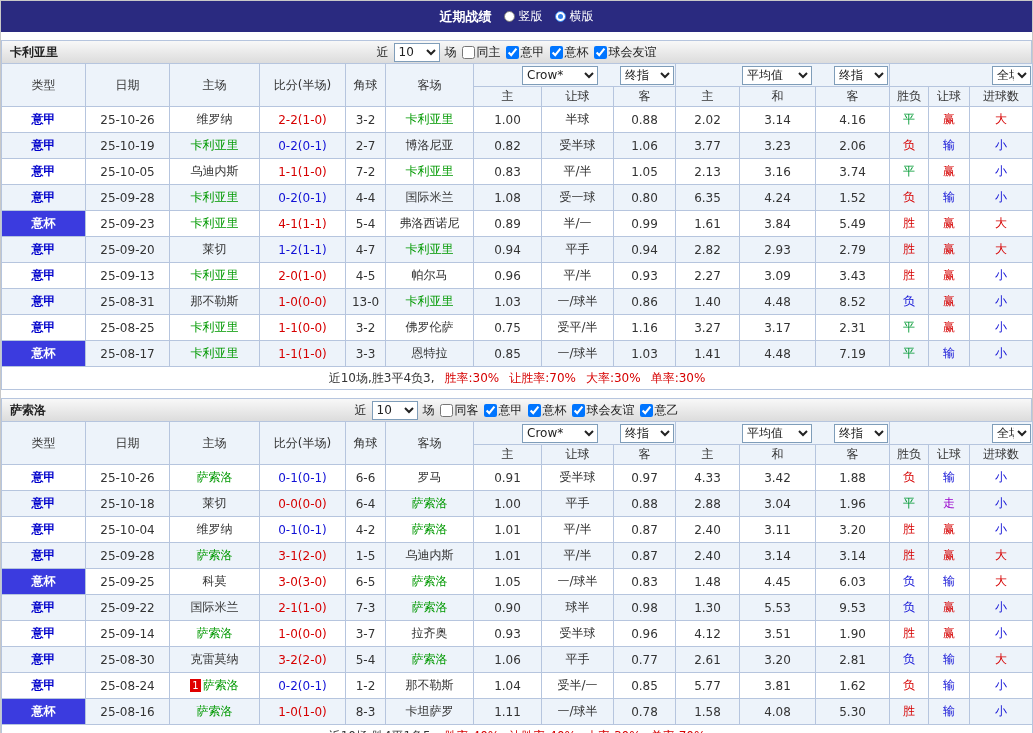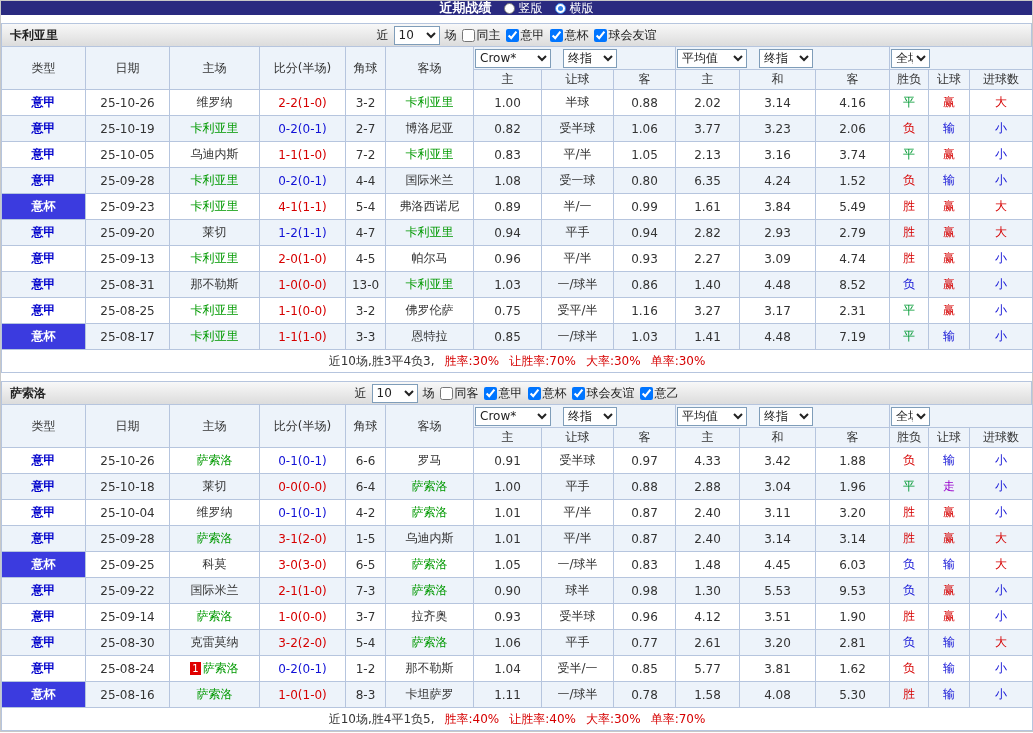--- a/index.html
+++ b/index.html
@@ -1,21 +1,21 @@
 <!DOCTYPE html>
 <html><head>
 <meta charset="utf-8">
 <style>
   * { margin:0; padding:0; box-sizing:border-box; }
   html,body { background:#fff; }
   body { font-family:"DejaVu Sans","Liberation Sans",sans-serif; font-size:12px; color:#333; width:1033px; }
   .page { width:1033px; border:1px solid #c8c8c8; background:#fff; }
 
   
-  .topbar { height:14px; background:#2a2a80; display:flex; align-items:center; justify-content:center; gap:12px; color:#fff; }
+  .topbar { height:31px; background:#2a2a80; display:flex; align-items:center; justify-content:center; gap:12px; color:#fff; }
   .topbar-title { font-weight:bold; font-size:13px; }
   .radio-opt { display:flex; align-items:center; gap:4px; cursor:pointer; font-size:12px; color:#fff; }
   .radio { width:11px; height:11px; border-radius:50%; background:#fff; border:1px solid #777; position:relative; display:inline-block; }
   .radio.sel { border-color:#2f7fe8; }
   .radio.sel::after { content:""; position:absolute; left:2px; top:2px; width:5px; height:5px; border-radius:50%; background:#2f7fe8; }
 
   
   .block { margin-top:8px; }
   .teambar { height:23px; background:linear-gradient(#f8f8f8,#dcdcdc); border:1px solid #b6c5de; border-bottom:none; display:flex; align-items:center; position:relative; }
   .teamname { font-weight:bold; position:absolute; left:8px; color:#222; }
@@ -26,21 +26,21 @@
   select { font-family:"DejaVu Sans","Liberation Sans",sans-serif; font-size:12px; height:19px; border:1px solid #7f9db9; background:#fff; color:#222; }
   .w44{width:46px} .w74{width:76px} .w52{width:54px} .w72{width:70px} .w56{width:39px}
 
   
   table { border-collapse:collapse; table-layout:fixed; width:1031px; }
   th,td { border:1px solid #b6c5de; text-align:center; overflow:hidden; white-space:nowrap; font-weight:normal; }
   thead th { background:#edf3fa; color:#333; }
   .selrow th { height:23px; }
   .subrow th { height:20px; }
   .selcell { padding:1px; }
-  .selcell .wrap { display:flex; justify-content:flex-start; gap:12px; }
+  .selcell .wrap { display:flex; justify-content:flex-end; gap:22px; }
   tbody td { height:26px; }
   tbody tr:nth-child(even) { background:#edf3fa; }
   tfoot td { height:23px; background:#fff; }
 
   .lg { color:#0000cc; font-weight:bold; }
   td.cup { background:#3b3bdf; color:#fff; }
   .grn { color:#009900; }
   .c-red { color:#d60000; }
   .c-blu { color:#1111d6; }
   .c-grn { color:#009933; }
@@ -255,21 +255,21 @@
             <td>25-09-13</td>
             <td class="grn">卡利亚里</td>
             <td class="c-red">2-0(1-0)</td>
             <td>4-5</td>
             <td>帕尔马</td>
             <td>0.96</td>
             <td>平/半</td>
             <td>0.93</td>
             <td>2.27</td>
             <td>3.09</td>
-            <td>4.74</td>
+            <td>3.43</td>
             <td class="c-red">胜</td>
             <td class="c-red">赢</td>
             <td class="c-blu">小</td>
           </tr>
           <tr>
             <td class="lg">意甲</td>
             <td>25-08-31</td>
             <td>那不勒斯</td>
             <td class="c-red">1-0(0-0)</td>
             <td>13-0</td>

